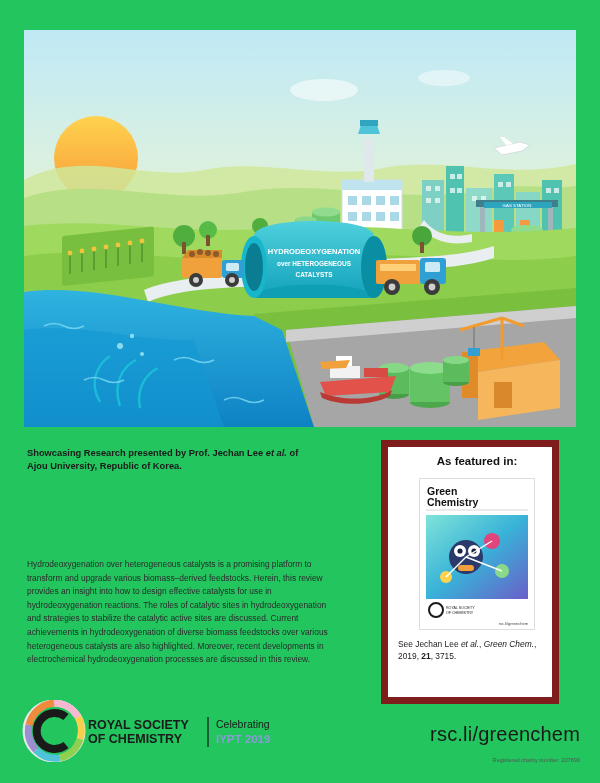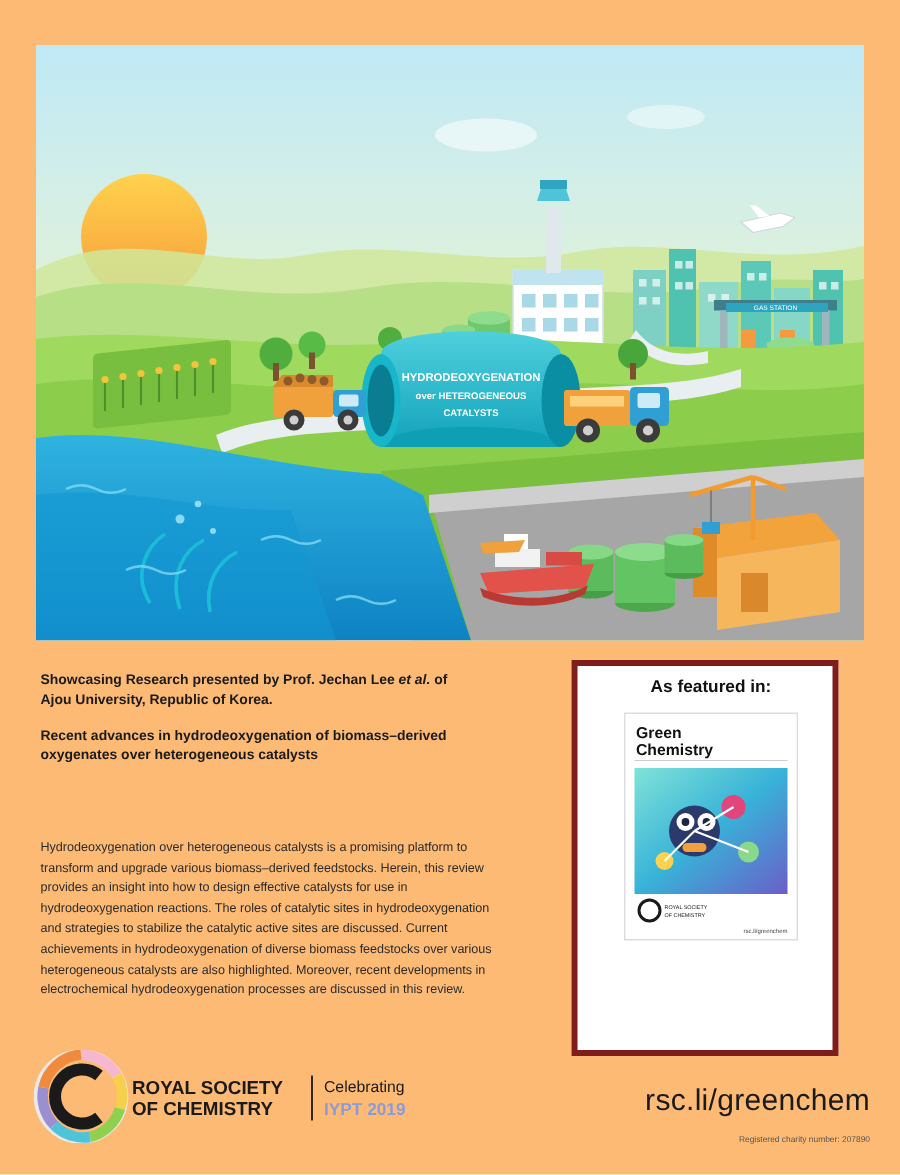--- a/index.html
+++ b/index.html
@@ -13,21 +13,21 @@
     font-family: "Liberation Sans", sans-serif;
     color: #111111;
     position: relative;
     overflow: hidden;
   }
 
   .page {
     position: absolute;
     left: 0; top: 0;
     width: 600px; height: 783px;
-    background: #fdba74;
+    background: #22c55e;
   }
 
   
   .artwork {
     position: absolute;
     left: 24px;
     top: 30px;
     width: 552px;
     height: 397px;
     overflow: hidden;
@@ -70,21 +70,21 @@
     margin-top: 41px;
   }
 
   
   .featured {
     position: absolute;
     left: 381px;
     top: 440px;
     width: 178px;
     height: 264px;
-    border: 4px solid #7f1d1d;
+    border: 7px solid #7f1d1d;
     background: #ffffff;
     box-sizing: border-box;
   }
   .featured-title {
     position: absolute;
     left: 0; top: 8px;
     width: 178px;
     text-align: center;
     font-size: 11.5px;
     font-weight: bold;
@@ -398,21 +398,20 @@
         <path d="M200,370 q10,-5 20,0 t20,0"></path>
       </g>
     </svg>
   </div>
 
   <div class="showcase">
     <span>Showcasing Research presented by Prof. Jechan Lee </span><span class="ital">et al.</span><span> of</span><br>
     <span>Ajou University, Republic of Korea.</span>
   </div>
 
-  <div class="article-title">Recent advances in hydrodeoxygenation of biomass–derived oxygenates over heterogeneous catalysts</div>
 
   <div class="abstract">Hydrodeoxygenation over heterogeneous catalysts is a promising platform to transform and upgrade various biomass–derived feedstocks. Herein, this review provides an insight into how to design effective catalysts for use in hydrodeoxygenation reactions. The roles of catalytic sites in hydrodeoxygenation and strategies to stabilize the catalytic active sites are discussed. Current achievements in hydrodeoxygenation of diverse biomass feedstocks over various heterogeneous catalysts are also highlighted. Moreover, recent developments in electrochemical hydrodeoxygenation processes are discussed in this review.</div>
 
   <div class="featured">
     <div class="featured-title">As featured in:</div>
 
     <div class="cover-thumb">
       <svg class="cover-svg" viewBox="0 0 114 150" xmlns="http://www.w3.org/2000/svg">
         <defs>
           <linearGradient id="cvg" x1="0" y1="0" x2="1" y2="1">
@@ -443,20 +442,24 @@
         </g>
         <g>
           <circle cx="16" cy="131" r="7" fill="none" stroke="#1a1a1a" stroke-width="2"></circle>
           <text x="26" y="130" font-family="Liberation Sans, sans-serif" font-size="3.6" fill="#1a1a1a">ROYAL SOCIETY</text>
           <text x="26" y="135" font-family="Liberation Sans, sans-serif" font-size="3.6" fill="#1a1a1a">OF CHEMISTRY</text>
         </g>
         <text x="108" y="146" font-family="Liberation Sans, sans-serif" font-size="4" fill="#444444" text-anchor="end">rsc.li/greenchem</text>
       </svg>
     </div>
 
+    <div class="featured-caption">
+      <span>See Jechan Lee </span><span class="ital">et al.</span><span>, </span><span class="ital">Green Chem.</span><span>,</span><br>
+      <span>2019, </span><span class="bold">21</span><span>, 3715.</span>
+    </div>
   </div>
 
   <div class="rsc-logo">
     <svg class="rsc-svg" width="260" height="62" viewBox="0 0 260 62" xmlns="http://www.w3.org/2000/svg">
       <g>
         <circle cx="32" cy="31" r="28" fill="none" stroke="#e9e9e9" stroke-width="7"></circle>
         <path d="M32,3 a28,28 0 0 1 24,14" fill="none" stroke="#f5b8d0" stroke-width="7"></path>
         <path d="M56,17 a28,28 0 0 1 2,22" fill="none" stroke="#f6d04d" stroke-width="7"></path>
         <path d="M58,39 a28,28 0 0 1 -20,19" fill="none" stroke="#8fd14f" stroke-width="7"></path>
         <path d="M38,58 a28,28 0 0 1 -24,-8" fill="none" stroke="#4fc3d8" stroke-width="7"></path>

